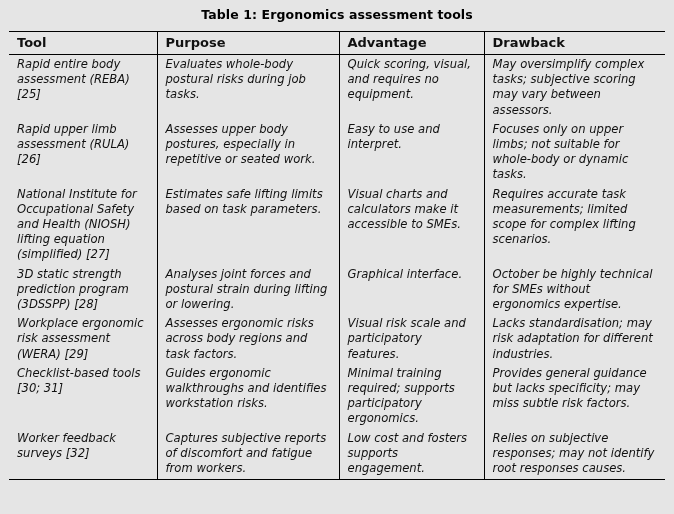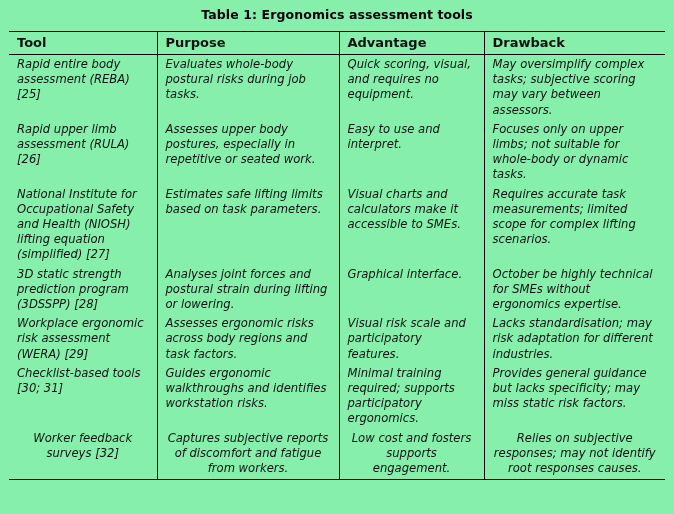--- a/index.html
+++ b/index.html
@@ -13,21 +13,21 @@
     font-family: "DejaVu Sans", sans-serif;
     color: #111111;
     overflow: hidden;
   }
   .page {
     position: relative;
     width: 674px;
     height: 514px;
     box-sizing: border-box;
     padding: 0;
-    background: #86efac;
+    background: #e5e5e5;
   }
   .table-caption {
     text-align: center;
     font-weight: bold;
     font-size: 12.5px;
     line-height: 15px;
     letter-spacing: 0.1px;
     padding-top: 7px;
     padding-bottom: 9px;
     color: #000000;
@@ -60,21 +60,20 @@
     padding: 2px 8px 2px 8px;
     line-height: 15.2px;
     border: none;
   }
   table.ergo-table thead th + th,
   table.ergo-table tbody td + td {
     border-left: 1px solid #000;
   }
   table.ergo-table tbody tr:last-child td {
     padding-bottom: 3px;
-    text-align: center;
   }
   .table-bottom-rule {
     width: 656px;
     margin: 0 auto;
     border-top: 1.6px solid #000;
     height: 0;
     font-size: 0;
     line-height: 0;
   }
   .cell-text {
@@ -180,21 +179,21 @@
         <td>
             <span class="cell-text">Checklist-based tools [30; 31]</span>
           </td>
         <td>
             <span class="cell-text">Guides ergonomic walkthroughs and identifies workstation risks.</span>
           </td>
         <td>
             <span class="cell-text">Minimal training required; supports participatory ergonomics.</span>
           </td>
         <td>
-            <span class="cell-text">Provides general guidance but lacks specificity; may miss static risk factors.</span>
+            <span class="cell-text">Provides general guidance but lacks specificity; may miss subtle risk factors.</span>
           </td>
       </tr>
       <tr>
         <td>
             <span class="cell-text">Worker feedback surveys [32]</span>
           </td>
         <td>
             <span class="cell-text">Captures subjective reports of discomfort and fatigue from workers.</span>
           </td>
         <td>

